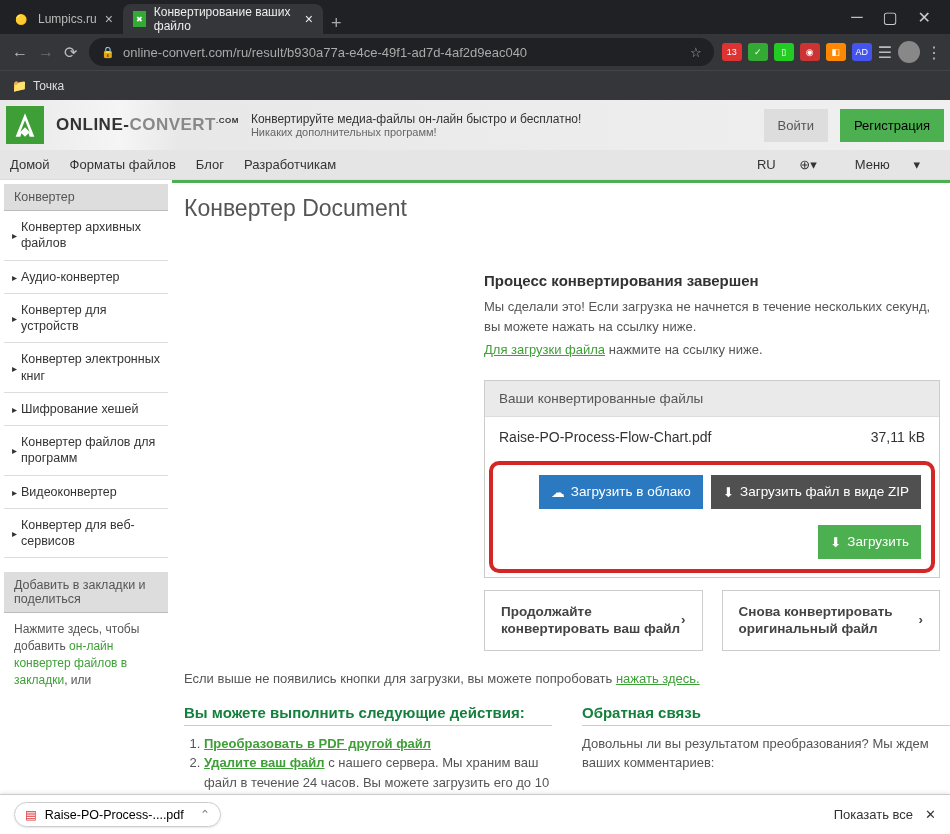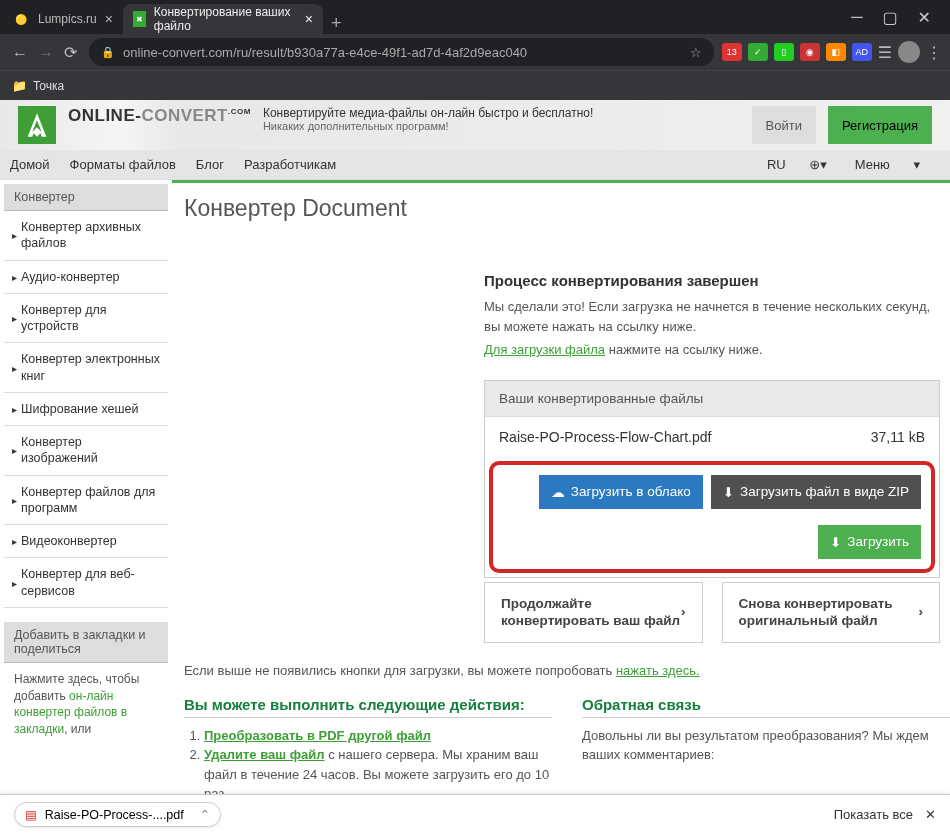--- a/index.html
+++ b/index.html
@@ -13,34 +13,34 @@
 .newtab{color:#aaa;margin-left:8px;font-size:18px}
 .winctrl{display:flex;gap:20px;color:#ccc;padding:0 15px}
 .addrbar{height:36px;background:#35363a;display:flex;align-items:center;padding:0 8px;gap:8px}
 .navbtns{display:flex;gap:10px;color:#bbb;font-size:16px;padding:0 4px}
 .addrbox{flex:1;background:#202124;border-radius:20px;height:28px;display:flex;align-items:center;padding:0 12px;color:#aaa;font-size:13px;gap:8px}
 .addrbox .lock{font-size:11px}
 .exts{display:flex;gap:6px;align-items:center}
 .ext{width:20px;height:18px;border-radius:3px;display:flex;align-items:center;justify-content:center;font-size:9px;font-weight:normal;color:#fff}
 .bookmarks{height:30px;background:#35363a;border-top:1px solid #444;display:flex;align-items:center;padding:0 12px;gap:6px;color:#ddd;font-size:12px}
 .content{height:700px;overflow:hidden;background:#fff}
-.site-header{background:linear-gradient(to right,#e8e8e8 0,#f5f5f5 120px,#e8e8e8 180px,#f0f0f0 100%);min-height:46px;display:flex;padding:6px 18px;gap:12px}
+.site-header{background:linear-gradient(to right,#e8e8e8 0,#f5f5f5 120px,#e8e8e8 180px,#f0f0f0 100%);min-height:46px;display:flex;align-items:center;padding:6px 6px;gap:12px}
 .logo{background:#3d9f36;width:38px;height:38px;display:flex;align-items:center;justify-content:center}
 .logo svg{fill:#fff}
 .logotext{font-weight:bold;font-size:17px;color:#333;letter-spacing:0.5px}
 .logotext .light{color:#888}
 .tagline{font-size:12px;color:#333;flex:1}
 .tagline b{font-weight:normal}
 .tagline .sub{display:block;color:#666;font-size:11px}
 .headerbtn{padding:9px 14px;font-size:13px;border:none;cursor:pointer}
 .login{background:#ddd;color:#555}
 .register{background:#4caf50;color:#000000}
 .navbar{height:30px;background:#e5e5e5;border-bottom:1px solid #ddd;display:flex;align-items:center;padding:0 10px;font-size:13px;color:#333}
 .navbar span{margin-right:20px}
-.navright{margin-left:auto;display:flex;gap:8px;align-items:center}
+.navright{margin-left:auto;display:flex;gap:18px;align-items:center}
 .main{display:flex;background:#fff}
 .sidebar{width:172px;padding:4px 4px;font-size:12.5px}
 .sidehdr{background:#ddd;padding:6px 10px;font-weight:normal;color:#555;border-bottom:1px solid #bbb}
 .sideitem{padding:8px 8px;border-bottom:1px solid #ddd;color:#333;display:flex;align-items:center;gap:4px;line-height:1.3}
 .sideitem::before{content:'▸';font-size:10px;margin-top:1px}
 .sidetext{padding:8px 10px;font-size:12px;color:#555;line-height:1.4}
 .sidetext a{color:#3d9f36}
 .maincol{flex:1;padding:12px 0 12px 12px;border-top:3px solid #4caf50}
 .pagetitle{font-size:23px;color:#555;margin-bottom:14px;font-weight:normal}
 .result{margin-left:300px;margin-right:10px;margin-top:50px}
@@ -49,21 +49,21 @@
 .rtext a{color:#3d9f36;text-decoration:underline}
 .filesbox{border:1px solid #ccc;margin-top:20px}
 .fileshdr{background:#eaeaea;padding:10px 14px;font-size:13.5px;color:#555}
 .filerow{display:flex;padding:12px 14px;font-size:14px;color:#333;border-top:1px solid #ddd}
 .filerow .name{flex:1}
 .hlbox{border:4px solid #d52626;border-radius:10px;margin:4px;padding:10px;display:flex;flex-wrap:wrap;gap:8px;justify-content:flex-end}
 .btn{padding:9px 12px;font-size:13.5px;color:#fff;border:none;display:inline-flex;align-items:center;gap:6px;cursor:pointer}
 .btn.cloud{background:#2b79c1}
 .btn.zip{background:#505050}
 .btn.dl{background:#4caf50}
-.actionrow{display:flex;gap:19px;margin-top:4px}
+.actionrow{display:flex;gap:19px;margin-top:12px}
 .actbtn{flex:1;border:1px solid #ccc;padding:12px 16px;font-size:13.5px;font-weight:bold;color:#444;background:#fff;text-align:left;display:flex;align-items:center;justify-content:space-between;line-height:1.3;cursor:pointer}
 .note{margin-top:20px;font-size:13px;color:#555}
 .note a{color:#3d9f36;text-decoration:underline}
 .twocol{display:flex;gap:30px;margin-top:18px}
 .col1{flex:1}
 .col2{flex:1}
 .secthdr{font-size:15px;font-weight:bold;color:#15803d;border-bottom:1px solid #ccc;padding-bottom:4px;margin-bottom:8px}
 .olist{margin-left:20px;font-size:13px;color:#555;line-height:1.5}
 .olist a{color:#3d9f36;font-weight:bold;text-decoration:underline}
 .dlbar{position:absolute;bottom:0;left:0;right:0;height:40px;background:#fff;border-top:1px solid #ccc;display:flex;align-items:center;padding:0 14px;box-shadow:0 -1px 4px rgba(0,0,0,0.1)}
@@ -163,23 +163,20 @@
           <span>Аудио-конвертер</span>
         </div>
       <div class="sideitem">
           <span>Конвертер для устройств</span>
         </div>
       <div class="sideitem">
           <span>Конвертер электронных книг</span>
         </div>
       <div class="sideitem">
           <span>Шифрование хешей</span>
-        </div>
-      <div class="sideitem">
-          <span>Конвертер изображений</span>
         </div>
       <div class="sideitem">
           <span>Конвертер файлов для программ</span>
         </div>
       <div class="sideitem">
           <span>Видеоконвертер</span>
         </div>
       <div class="sideitem">
           <span>Конвертер для веб-сервисов</span>
         </div>

